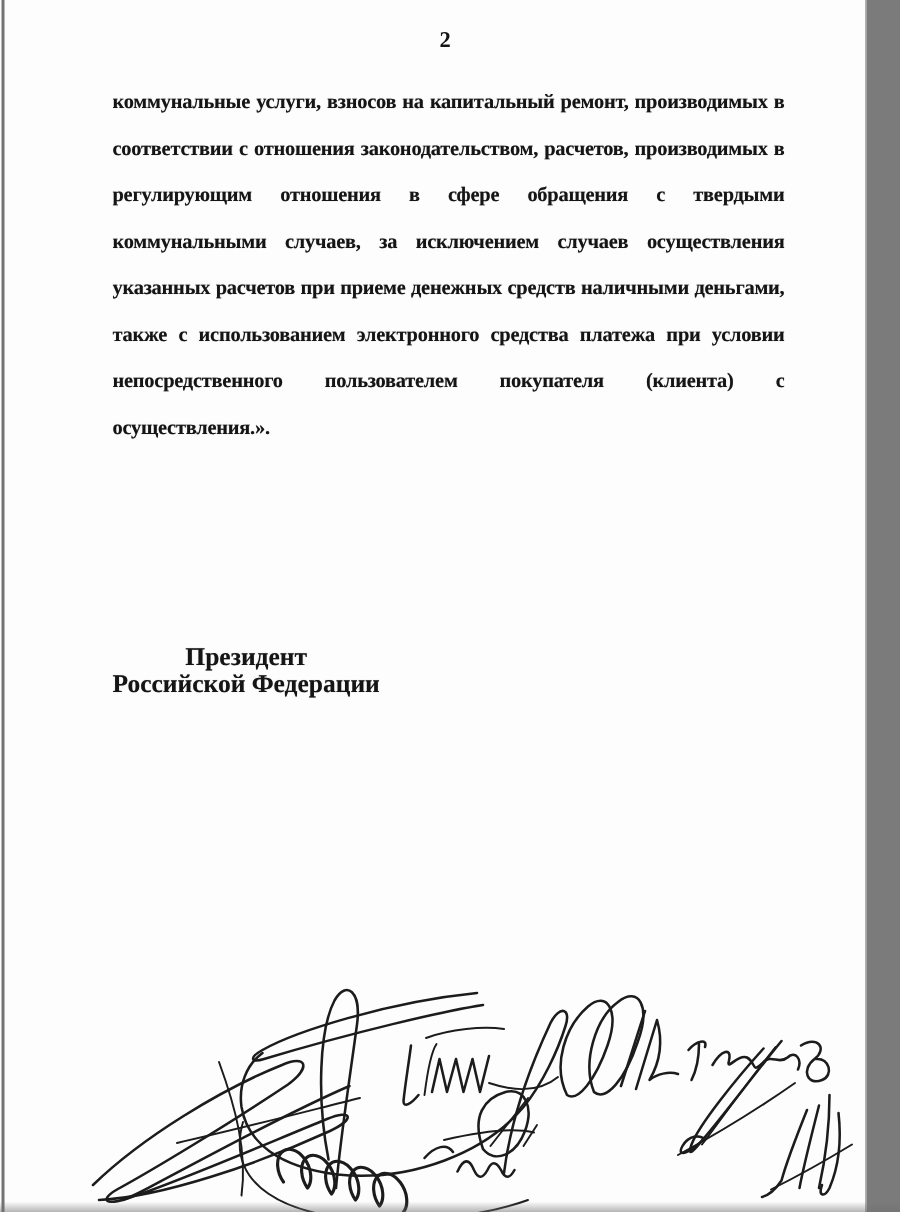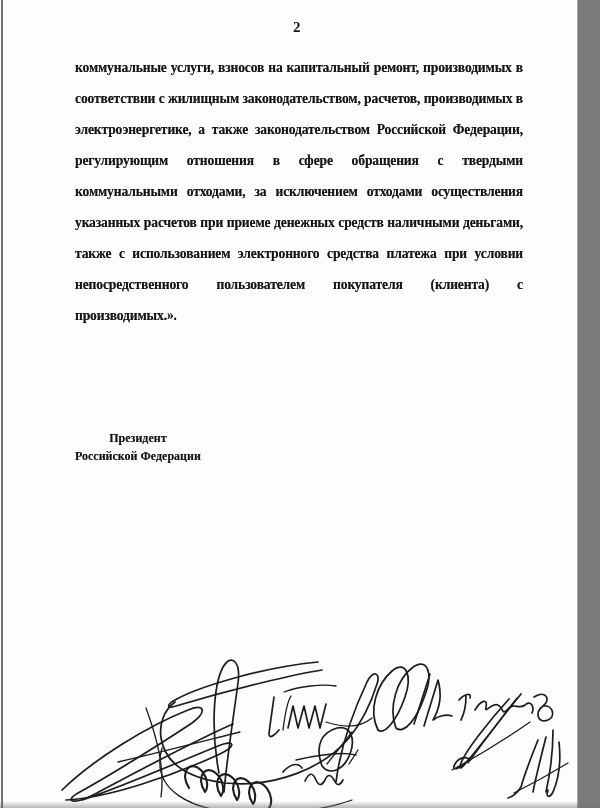--- a/index.html
+++ b/index.html
@@ -69,21 +69,21 @@
   }
   .text-line.last-line {
     text-align-last: left;
   }
   
   .president-block {
     position: absolute;
     top: 429px;
     left: 75px;
     display: inline-block;
-    font-size: 12px;
+    font-size: 17px;
     font-weight: 700;
     line-height: 18px;
     text-shadow: 0 0 0.5px rgba(25,25,25,0.5);
   }
   .president-line1 { text-align: center; }
   .president-line2 { text-align: right; }
   
   .signatures-svg {
     position: absolute;
     left: 0;
@@ -103,28 +103,27 @@
 </style>
 </head>
 <body>
 
 <div class="page">
 
   <div class="page-number">2</div>
 
   <div class="body-text">
     <div class="text-line">коммунальные услуги, взносов на капитальный ремонт, производимых в</div>
-    <div class="text-line">соответствии с жилищным законодательством, расчетов, производимых в</div>
-    <div class="text-line">электроэнергетике, а также законодательством Российской Федерации,</div>
+    <div class="text-line">соответствии с отношения законодательством, расчетов, производимых в</div>
     <div class="text-line">регулирующим отношения в сфере обращения с твердыми</div>
-    <div class="text-line">коммунальными отходами, за исключением отходами осуществления</div>
+    <div class="text-line">коммунальными случаев, за исключением случаев осуществления</div>
     <div class="text-line">указанных расчетов при приеме денежных средств наличными деньгами, а</div>
     <div class="text-line">также с использованием электронного средства платежа при условии</div>
     <div class="text-line">непосредственного пользователем покупателя (клиента) с</div>
-    <div class="text-line last-line">производимых.».</div>
+    <div class="text-line last-line">осуществления.».</div>
   </div>
 
   <div class="president-block">
     <div class="president-line1">Президент</div>
     <div class="president-line2">Российской Федерации</div>
   </div>
 
   <svg class="signatures-svg" viewBox="0 0 600 170" xmlns="http://www.w3.org/2000/svg" aria-hidden="true">
 
     <path d="M 62 150 C 95 118, 148 86, 188 70 C 204 63, 208 71, 192 83 C 150 111, 100 141, 78 153 C 64 161, 72 166, 95 154 C 140 130, 196 100, 233 84"></path>

